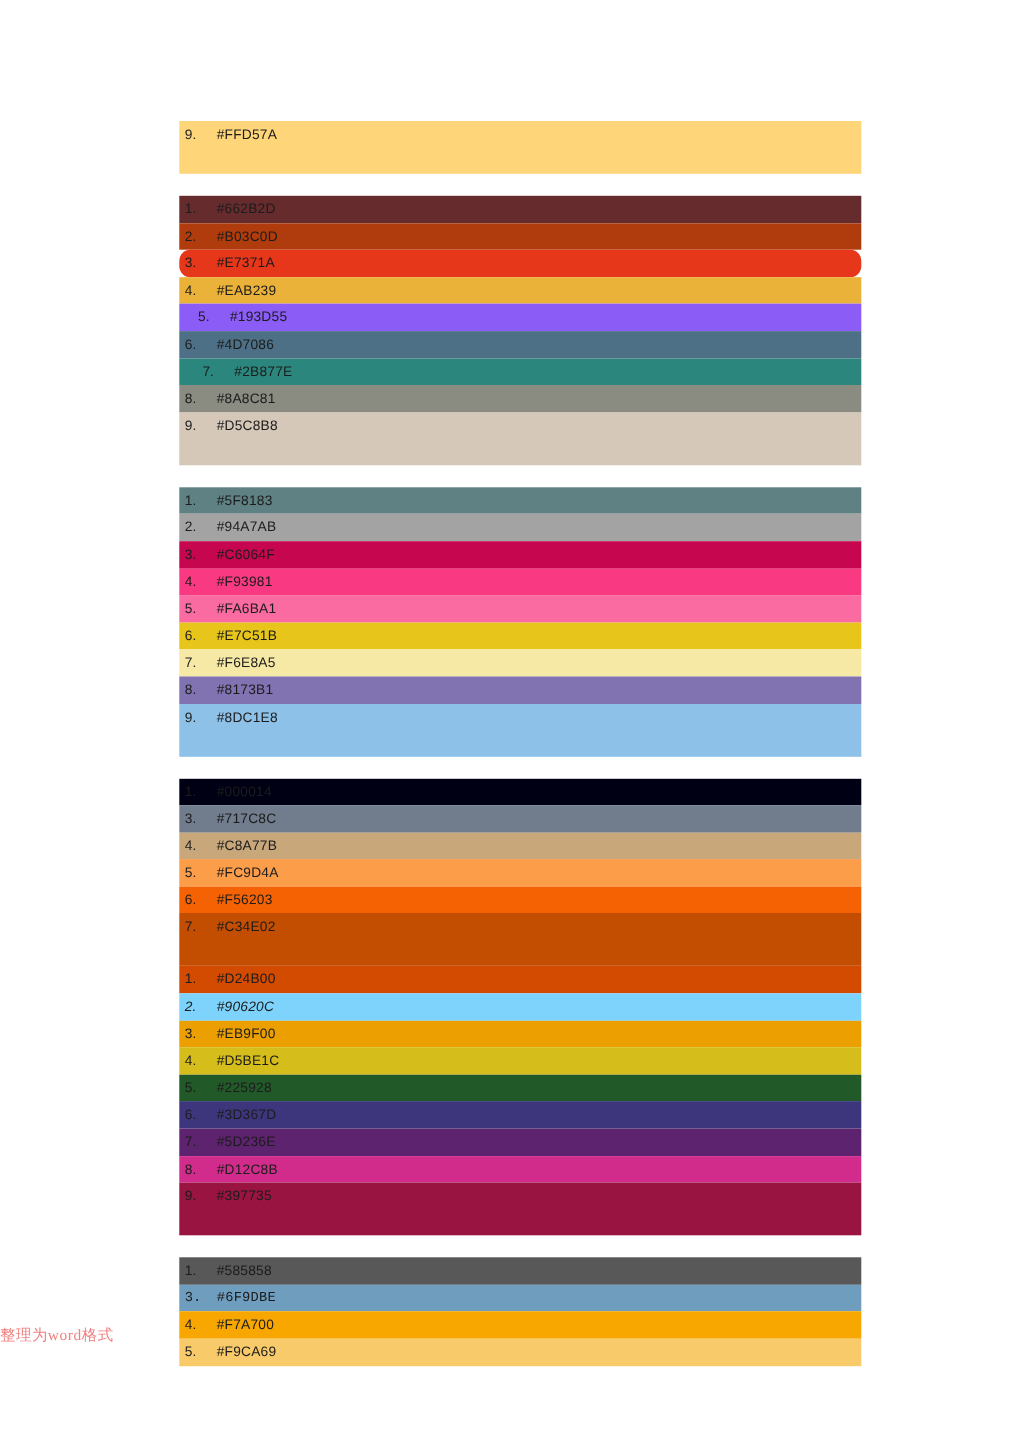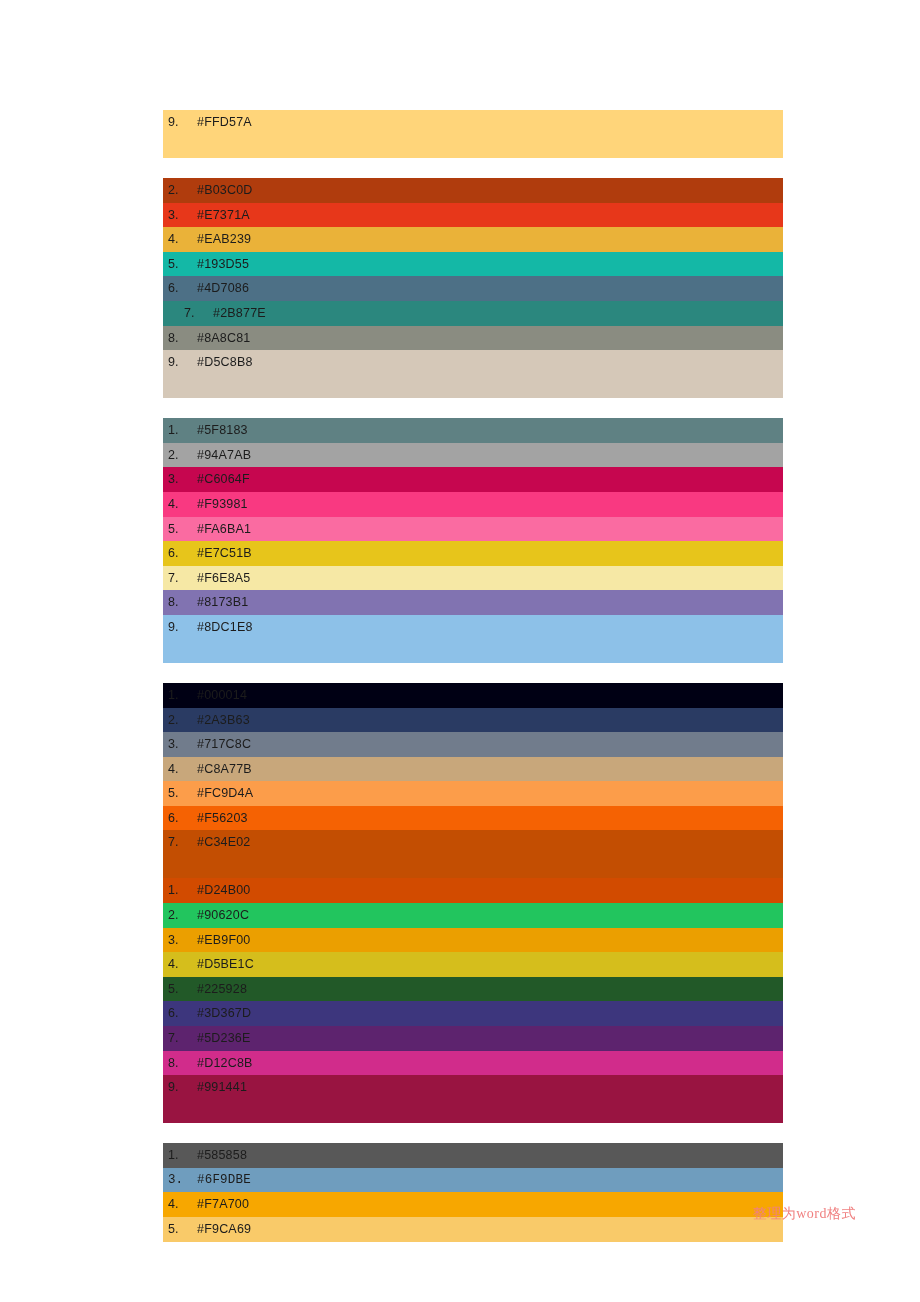--- a/index.html
+++ b/index.html
@@ -74,80 +74,80 @@
   }
   .group-gap.none {
     height: 0px;
   }
 
   #footer {
     position: absolute;
     left: 0;
     top: 1205px;
     width: 856px;
-    text-align: right;
+    text-align: left;
     font-family: "Liberation Serif", serif;
     font-size: 14px;
     color: #f08080;
     letter-spacing: 0.5px;
   }
 </style>
 </head>
 <body>
 
 <div id="page">
 
   <div id="palette-area">
       <div class="swatch-group">
         <div class="swatch-row tall" style="background-color: rgb(255, 213, 122);"><span class="swatch-index">9.</span><span class="swatch-hex">#FFD57A</span></div>
       </div>
       <div class="group-gap"></div>
       <div class="swatch-group">
+        <div class="swatch-row" style="background-color: rgb(102, 43, 45);"><span class="swatch-index">1.</span><span class="swatch-hex">#662B2D</span></div>
         <div class="swatch-row" style="background-color: rgb(176, 60, 13);"><span class="swatch-index">2.</span><span class="swatch-hex">#B03C0D</span></div>
-        <div class="swatch-row" style="background-color: rgb(231, 55, 26);"><span class="swatch-index">3.</span><span class="swatch-hex">#E7371A</span></div>
+        <div class="swatch-row" style="background-color: rgb(231, 55, 26); border-radius: 10px;"><span class="swatch-index">3.</span><span class="swatch-hex">#E7371A</span></div>
         <div class="swatch-row" style="background-color: rgb(234, 178, 57);"><span class="swatch-index">4.</span><span class="swatch-hex">#EAB239</span></div>
-        <div class="swatch-row" style="background-color: #14b8a6;"><span class="swatch-index">5.</span><span class="swatch-hex">#193D55</span></div>
+        <div class="swatch-row" style="background-color: #8b5cf6; padding-left: 12px;"><span class="swatch-index">5.</span><span class="swatch-hex">#193D55</span></div>
         <div class="swatch-row" style="background-color: rgb(77, 112, 134);"><span class="swatch-index">6.</span><span class="swatch-hex">#4D7086</span></div>
         <div class="swatch-row" style="background-color: rgb(43, 135, 126); padding-left: 16px;"><span class="swatch-index">7.</span><span class="swatch-hex">#2B877E</span></div>
         <div class="swatch-row" style="background-color: rgb(138, 140, 129);"><span class="swatch-index">8.</span><span class="swatch-hex">#8A8C81</span></div>
         <div class="swatch-row tall" style="background-color: rgb(213, 200, 184);"><span class="swatch-index">9.</span><span class="swatch-hex">#D5C8B8</span></div>
       </div>
       <div class="group-gap"></div>
       <div class="swatch-group">
         <div class="swatch-row" style="background-color: rgb(95, 129, 131);"><span class="swatch-index">1.</span><span class="swatch-hex">#5F8183</span></div>
         <div class="swatch-row" style="background-color: #a3a3a3;"><span class="swatch-index">2.</span><span class="swatch-hex">#94A7AB</span></div>
         <div class="swatch-row" style="background-color: rgb(198, 6, 79);"><span class="swatch-index">3.</span><span class="swatch-hex">#C6064F</span></div>
         <div class="swatch-row" style="background-color: rgb(249, 57, 129);"><span class="swatch-index">4.</span><span class="swatch-hex">#F93981</span></div>
         <div class="swatch-row" style="background-color: rgb(250, 107, 161);"><span class="swatch-index">5.</span><span class="swatch-hex">#FA6BA1</span></div>
         <div class="swatch-row" style="background-color: rgb(231, 197, 27);"><span class="swatch-index">6.</span><span class="swatch-hex">#E7C51B</span></div>
         <div class="swatch-row" style="background-color: rgb(246, 232, 165);"><span class="swatch-index">7.</span><span class="swatch-hex">#F6E8A5</span></div>
         <div class="swatch-row" style="background-color: rgb(129, 115, 177);"><span class="swatch-index">8.</span><span class="swatch-hex">#8173B1</span></div>
         <div class="swatch-row tall" style="background-color: rgb(141, 193, 232);"><span class="swatch-index">9.</span><span class="swatch-hex">#8DC1E8</span></div>
       </div>
       <div class="group-gap"></div>
       <div class="swatch-group">
         <div class="swatch-row" style="background-color: rgb(0, 0, 20);"><span class="swatch-index">1.</span><span class="swatch-hex">#000014</span></div>
-        <div class="swatch-row" style="background-color: rgb(42, 59, 99);"><span class="swatch-index">2.</span><span class="swatch-hex">#2A3B63</span></div>
         <div class="swatch-row" style="background-color: rgb(113, 124, 140);"><span class="swatch-index">3.</span><span class="swatch-hex">#717C8C</span></div>
         <div class="swatch-row" style="background-color: rgb(200, 167, 123);"><span class="swatch-index">4.</span><span class="swatch-hex">#C8A77B</span></div>
         <div class="swatch-row" style="background-color: rgb(252, 157, 74);"><span class="swatch-index">5.</span><span class="swatch-hex">#FC9D4A</span></div>
         <div class="swatch-row" style="background-color: rgb(245, 98, 3);"><span class="swatch-index">6.</span><span class="swatch-hex">#F56203</span></div>
         <div class="swatch-row tall" style="background-color: rgb(195, 78, 2);"><span class="swatch-index">7.</span><span class="swatch-hex">#C34E02</span></div>
       </div>
       <div class="group-gap none"></div>
       <div class="swatch-group">
         <div class="swatch-row" style="background-color: rgb(210, 75, 0);"><span class="swatch-index">1.</span><span class="swatch-hex">#D24B00</span></div>
-        <div class="swatch-row" style="background-color: #22c55e;"><span class="swatch-index">2.</span><span class="swatch-hex">#90620C</span></div>
+        <div class="swatch-row" style="background-color: #7dd3fc; font-style: italic;"><span class="swatch-index">2.</span><span class="swatch-hex">#90620C</span></div>
         <div class="swatch-row" style="background-color: rgb(235, 159, 0);"><span class="swatch-index">3.</span><span class="swatch-hex">#EB9F00</span></div>
         <div class="swatch-row" style="background-color: rgb(213, 190, 28);"><span class="swatch-index">4.</span><span class="swatch-hex">#D5BE1C</span></div>
         <div class="swatch-row" style="background-color: rgb(34, 89, 40);"><span class="swatch-index">5.</span><span class="swatch-hex">#225928</span></div>
         <div class="swatch-row" style="background-color: rgb(61, 54, 125);"><span class="swatch-index">6.</span><span class="swatch-hex">#3D367D</span></div>
         <div class="swatch-row" style="background-color: rgb(93, 35, 110);"><span class="swatch-index">7.</span><span class="swatch-hex">#5D236E</span></div>
         <div class="swatch-row" style="background-color: rgb(209, 44, 139);"><span class="swatch-index">8.</span><span class="swatch-hex">#D12C8B</span></div>
-        <div class="swatch-row tall" style="background-color: rgb(153, 20, 65);"><span class="swatch-index">9.</span><span class="swatch-hex">#991441</span></div>
+        <div class="swatch-row tall" style="background-color: rgb(153, 20, 65);"><span class="swatch-index">9.</span><span class="swatch-hex">#397735</span></div>
       </div>
       <div class="group-gap"></div>
       <div class="swatch-group">
         <div class="swatch-row" style="background-color: rgb(88, 88, 88);"><span class="swatch-index">1.</span><span class="swatch-hex">#585858</span></div>
         <div class="swatch-row" style="background-color: rgb(111, 157, 190); font-family: Liberation Mono, monospace;"><span class="swatch-index">3.</span><span class="swatch-hex">#6F9DBE</span></div>
         <div class="swatch-row" style="background-color: rgb(247, 167, 0);"><span class="swatch-index">4.</span><span class="swatch-hex">#F7A700</span></div>
         <div class="swatch-row" style="background-color: rgb(249, 202, 105);"><span class="swatch-index">5.</span><span class="swatch-hex">#F9CA69</span></div>
       </div>
       <div class="group-gap none"></div>
     </div>

